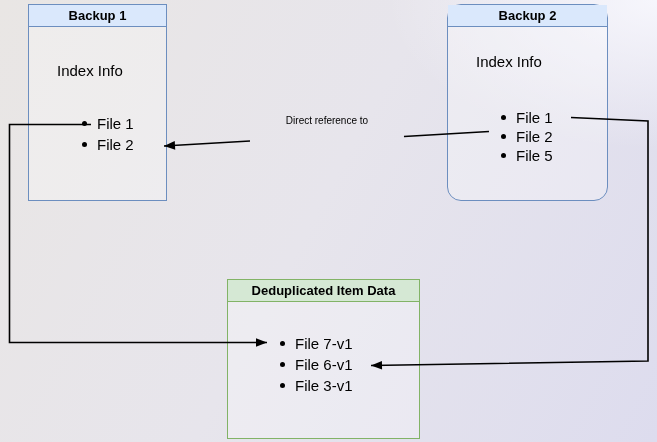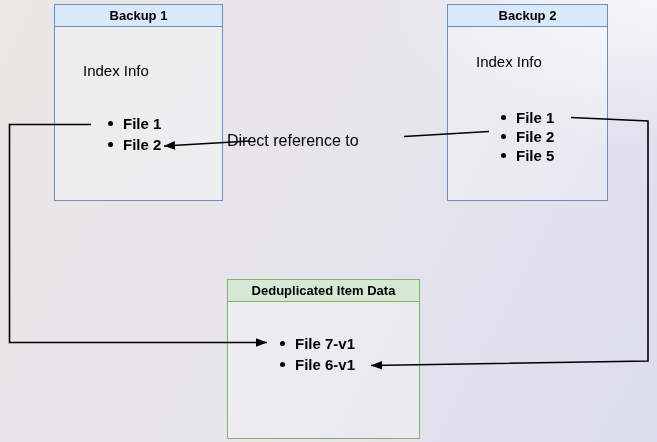--- a/index.html
+++ b/index.html
@@ -41,21 +41,20 @@
     position: absolute;
     font-size: 15px;
     line-height: 18px;
     white-space: nowrap;
   }
   ul.filelist {
     position: absolute;
     margin: 0;
     padding: 0;
     list-style: none;
-    font-weight: bold;
   }
   ul.filelist li {
     position: relative;
     font-size: 15px;
     line-height: 21px;
     padding-left: 16px;
     white-space: nowrap;
   }
   #backup2-box ul.filelist li { line-height: 19px; }
   ul.filelist li::before {
@@ -78,57 +77,58 @@
   }
   .conn {
     fill: none;
     stroke: #000;
     stroke-width: 1.6;
     stroke-linejoin: miter;
   }
   #edge-label {
     position: absolute;
     left: 227px;
-    top: 132px;
+    top: 112px;
     width: 200px;
-    text-align: left;
-    font-size: 16px;
+    text-align: center;
+    font-size: 10px;
     line-height: 17.5px;
     white-space: nowrap;
   }
 </style>
 </head>
 <body>
 
 <div id="canvas">
 
-  <div class="node" id="backup1-box" style="left:54px; top:4px; width:169px; height:197px;">
+  <div class="node" id="backup1-box" style="left:28px; top:4px; width:139px; height:197px;">
     <div class="node-header">Backup 1</div>
     <div class="section-label" style="left:28px; top:57px;">Index Info</div>
     <ul class="filelist" style="left:52px; top:108px;">
       <li>File 1</li>
       <li>File 2</li>
     </ul>
   </div>
 
-  <div class="node" id="backup2-box" style="left:447px; top:4px; width:161px; height:197px;">
+  <div class="node" id="backup2-box" style="left:447px; top:4px; width:161px; height:197px;border-radius:14px;">
     <div class="node-header">Backup 2</div>
     <div class="section-label" style="left:28px; top:48px;">Index Info</div>
     <ul class="filelist" style="left:52px; top:103px;">
       <li>File 1</li>
       <li>File 2</li>
       <li>File 5</li>
     </ul>
   </div>
 
   <div class="node green" id="dedup-box" style="left:227px; top:279px; width:193px; height:160px;">
     <div class="node-header">Deduplicated Item Data</div>
     <ul class="filelist" style="left:51px; top:53px;">
       <li>File 7-v1</li>
       <li>File 6-v1</li>
+      <li>File 3-v1</li>
     </ul>
   </div>
 
   <svg id="connector-layer" viewBox="0 0 657 442" xmlns="http://www.w3.org/2000/svg">
     <defs>
       <marker id="arrow" markerUnits="userSpaceOnUse" markerWidth="14" markerHeight="12" refX="12" refY="5.5" orient="auto">
         <path d="M1,1.2 L12,5.5 L1,9.8 z" fill="#000" stroke="none"></path>
       </marker>
     </defs>
     <path class="conn" marker-end="url(#arrow)" d="M91,124.5 L9.5,124.5 L9.5,342.5 L267,342.5"></path>

